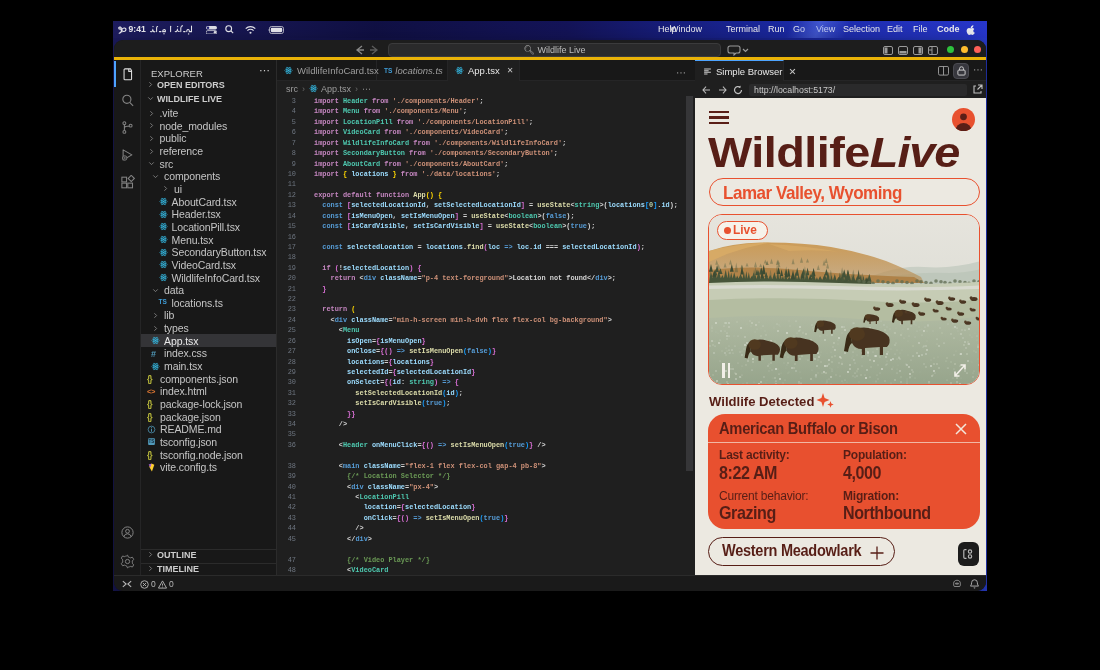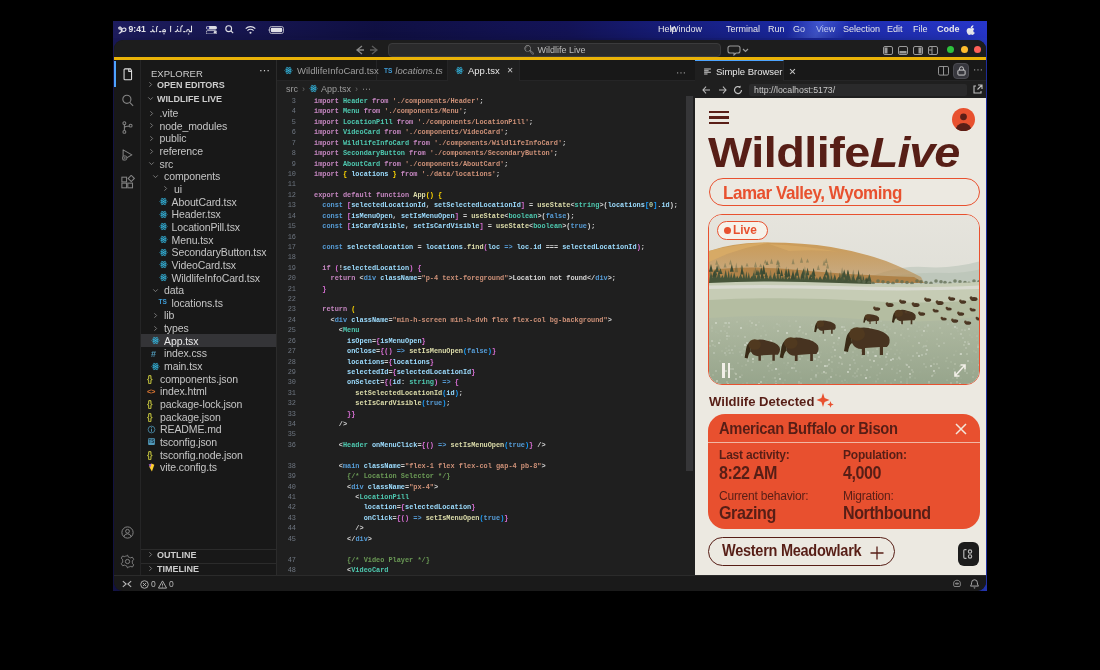--- a/index.html
+++ b/index.html
@@ -1439,21 +1439,21 @@
 <span class="condens" style="position:absolute;left:11px;top:5.5px;font-size:16px;font-weight:bold;color:#571E16;letter-spacing:-0.3px;transform:scaleX(0.92);white-space:nowrap">American Buffalo or Bison</span>
 <svg style="position:absolute;left:247px;top:9px" width="12" height="12" viewBox="0 0 12 12">
               <path d="M1 1 L11 11 M11 1 L1 11" stroke="#F3E6DA" stroke-width="1.5"></path>
             </svg>
 <div style="position:absolute;left:0;top:27.5px;width:271.5px;height:1px;background:rgba(246,238,228,0.65)"></div>
 <span style="position:absolute;left:11px;top:33.5px;font-size:12px;font-weight:bold;color:#571E16;letter-spacing:-0.2px">Last activity:</span>
 <span style="position:absolute;left:135px;top:33.5px;font-size:12px;font-weight:bold;color:#571E16;letter-spacing:-0.2px">Population:</span>
 <span class="condens" style="position:absolute;left:11px;top:47.5px;font-size:18.5px;font-weight:bold;color:#571E16;letter-spacing:-0.5px;transform:scaleX(0.87)">8:22 AM</span>
 <span class="condens" style="position:absolute;left:135px;top:47.5px;font-size:18.5px;font-weight:bold;color:#571E16;letter-spacing:-0.5px;transform:scaleX(0.87)">4,000</span>
 <span style="position:absolute;left:11px;top:75px;font-size:12px;font-weight:normal;color:#571E16;letter-spacing:-0.2px">Current behavior:</span>
-<span style="position:absolute;left:135px;top:75px;font-size:12px;font-weight:normal;color:#571E16;letter-spacing:-0.2px">Migration:</span>
+<span style="position:absolute;left:135px;top:75px;font-size:12px;font-weight:bold;color:#571E16;letter-spacing:-0.2px">Migration:</span>
 <span class="condens" style="position:absolute;left:11px;top:88px;font-size:18.5px;font-weight:bold;color:#571E16;letter-spacing:-0.5px;transform:scaleX(0.87)">Grazing</span>
 <span class="condens" style="position:absolute;left:135px;top:88px;font-size:18.5px;font-weight:bold;color:#571E16;letter-spacing:-0.5px;transform:scaleX(0.87)">Northbound</span>
 </div>
 <div class="wx" style="left:12.5px;top:439px;width:187px;height:29px;border:1.5px solid #571E16;border-radius:15px">
             <span class="condens" style="position:absolute;left:13px;top:4px;font-size:15.8px;font-weight:bold;color:#571E16;letter-spacing:-0.3px;transform:scaleX(0.92);white-space:nowrap">Western Meadowlark</span>
             <svg style="position:absolute;left:161px;top:7.5px" width="14" height="14" viewBox="0 0 14 14">
               <path d="M7 0.5 V13.5 M0.5 7 H13.5" stroke="#571E16" stroke-width="1.3"></path>
             </svg>
           </div>
 <div class="wx" style="left:263px;top:444px;width:21px;height:24px;background:#1c1c1c;border-radius:6px">

